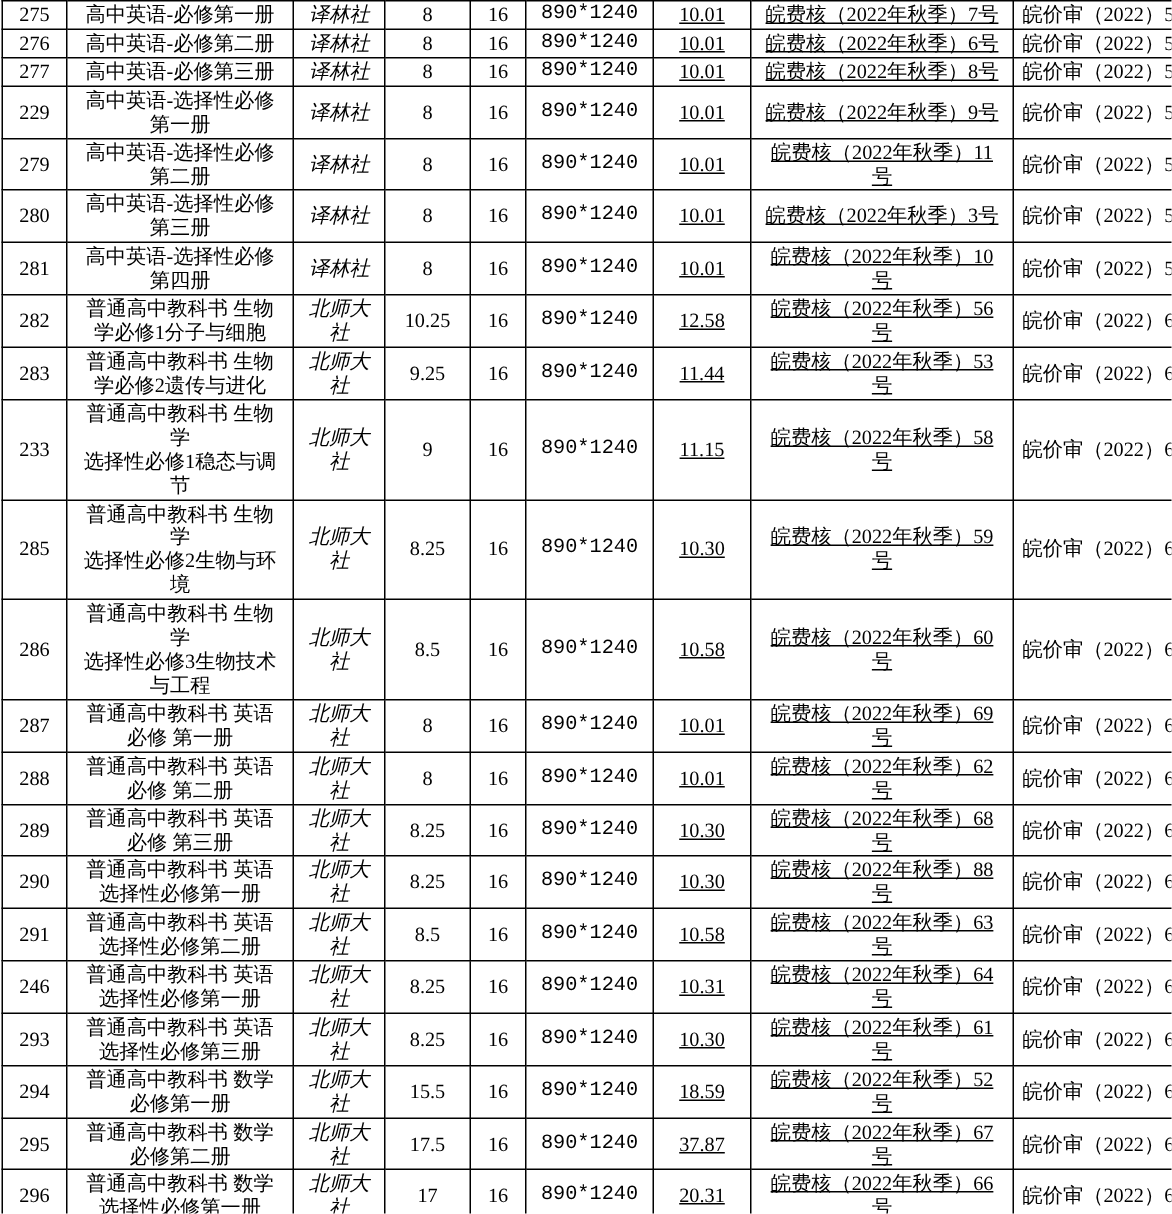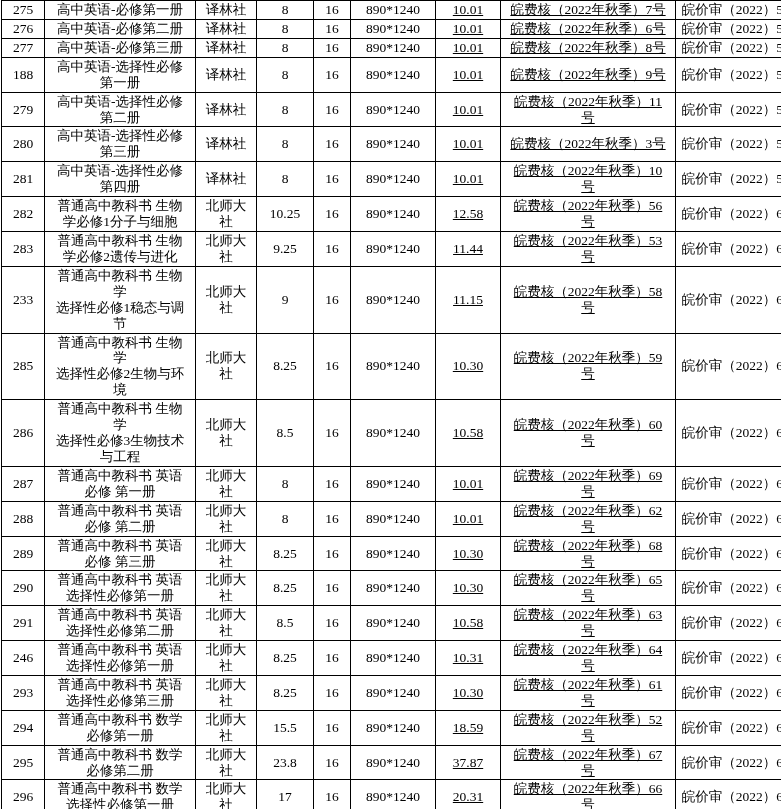--- a/index.html
+++ b/index.html
@@ -24,24 +24,24 @@
     font-size: 13.5px;
     line-height: 1.18;
     text-align: center;
     vertical-align: middle;
     padding: 1px 1px;
     color: #000000;
     word-break: break-all;
   }
   td.c-index   { width: 40px; }
   td.c-name    { width: 148px; }
-  td.c-pub     { width: 58px; }
+  td.c-pub     { width: 58px; font-style: italic; }
   td.c-sheets  { width: 54px; }
   td.c-k       { width: 34px; margin-top: 27px; }
-  td.c-size    { width: 82px; }
+  td.c-size    { width: 82px; font-family: Liberation Mono, monospace; }
   td.c-price   { width: 62px; text-decoration: underline; }
   td.c-filing  { width: 172px; text-decoration: underline; }
   td.c-approve { width: 124px; }
   .cell-lines > div {
     display: block;
   }
 </style>
 </head>
 <body>
 
@@ -98,21 +98,21 @@
         <td class="c-size">890*1240</td>
         <td class="c-price">10.01</td>
         <td class="c-filing cell-lines">
           <div>皖费核（2022年秋季）8号</div>
         </td>
         <td class="c-approve cell-lines">
           <div>皖价审（2022）5号</div>
         </td>
       </tr>
       <tr>
-        <td class="c-index">188</td>
+        <td class="c-index">229</td>
         <td class="c-name cell-lines">
           <div>高中英语-选择性必修</div>
           <div>第一册</div>
         </td>
         <td class="c-pub cell-lines">
           <div>译林社</div>
         </td>
         <td class="c-sheets">8</td>
         <td class="c-k">16</td>
         <td class="c-size">890*1240</td>
@@ -376,21 +376,21 @@
         </td>
         <td class="c-pub cell-lines">
           <div>北师大</div>
           <div>社</div>
         </td>
         <td class="c-sheets">8.25</td>
         <td class="c-k">16</td>
         <td class="c-size">890*1240</td>
         <td class="c-price">10.30</td>
         <td class="c-filing cell-lines">
-          <div>皖费核（2022年秋季）65</div>
+          <div>皖费核（2022年秋季）88</div>
           <div>号</div>
         </td>
         <td class="c-approve cell-lines">
           <div>皖价审（2022）6号</div>
         </td>
       </tr>
       <tr>
         <td class="c-index">291</td>
         <td class="c-name cell-lines">
           <div>普通高中教科书 英语</div>
@@ -481,21 +481,21 @@
       <tr>
         <td class="c-index">295</td>
         <td class="c-name cell-lines">
           <div>普通高中教科书 数学</div>
           <div>必修第二册</div>
         </td>
         <td class="c-pub cell-lines">
           <div>北师大</div>
           <div>社</div>
         </td>
-        <td class="c-sheets">23.8</td>
+        <td class="c-sheets">17.5</td>
         <td class="c-k">16</td>
         <td class="c-size">890*1240</td>
         <td class="c-price">37.87</td>
         <td class="c-filing cell-lines">
           <div>皖费核（2022年秋季）67</div>
           <div>号</div>
         </td>
         <td class="c-approve cell-lines">
           <div>皖价审（2022）6号</div>
         </td>

